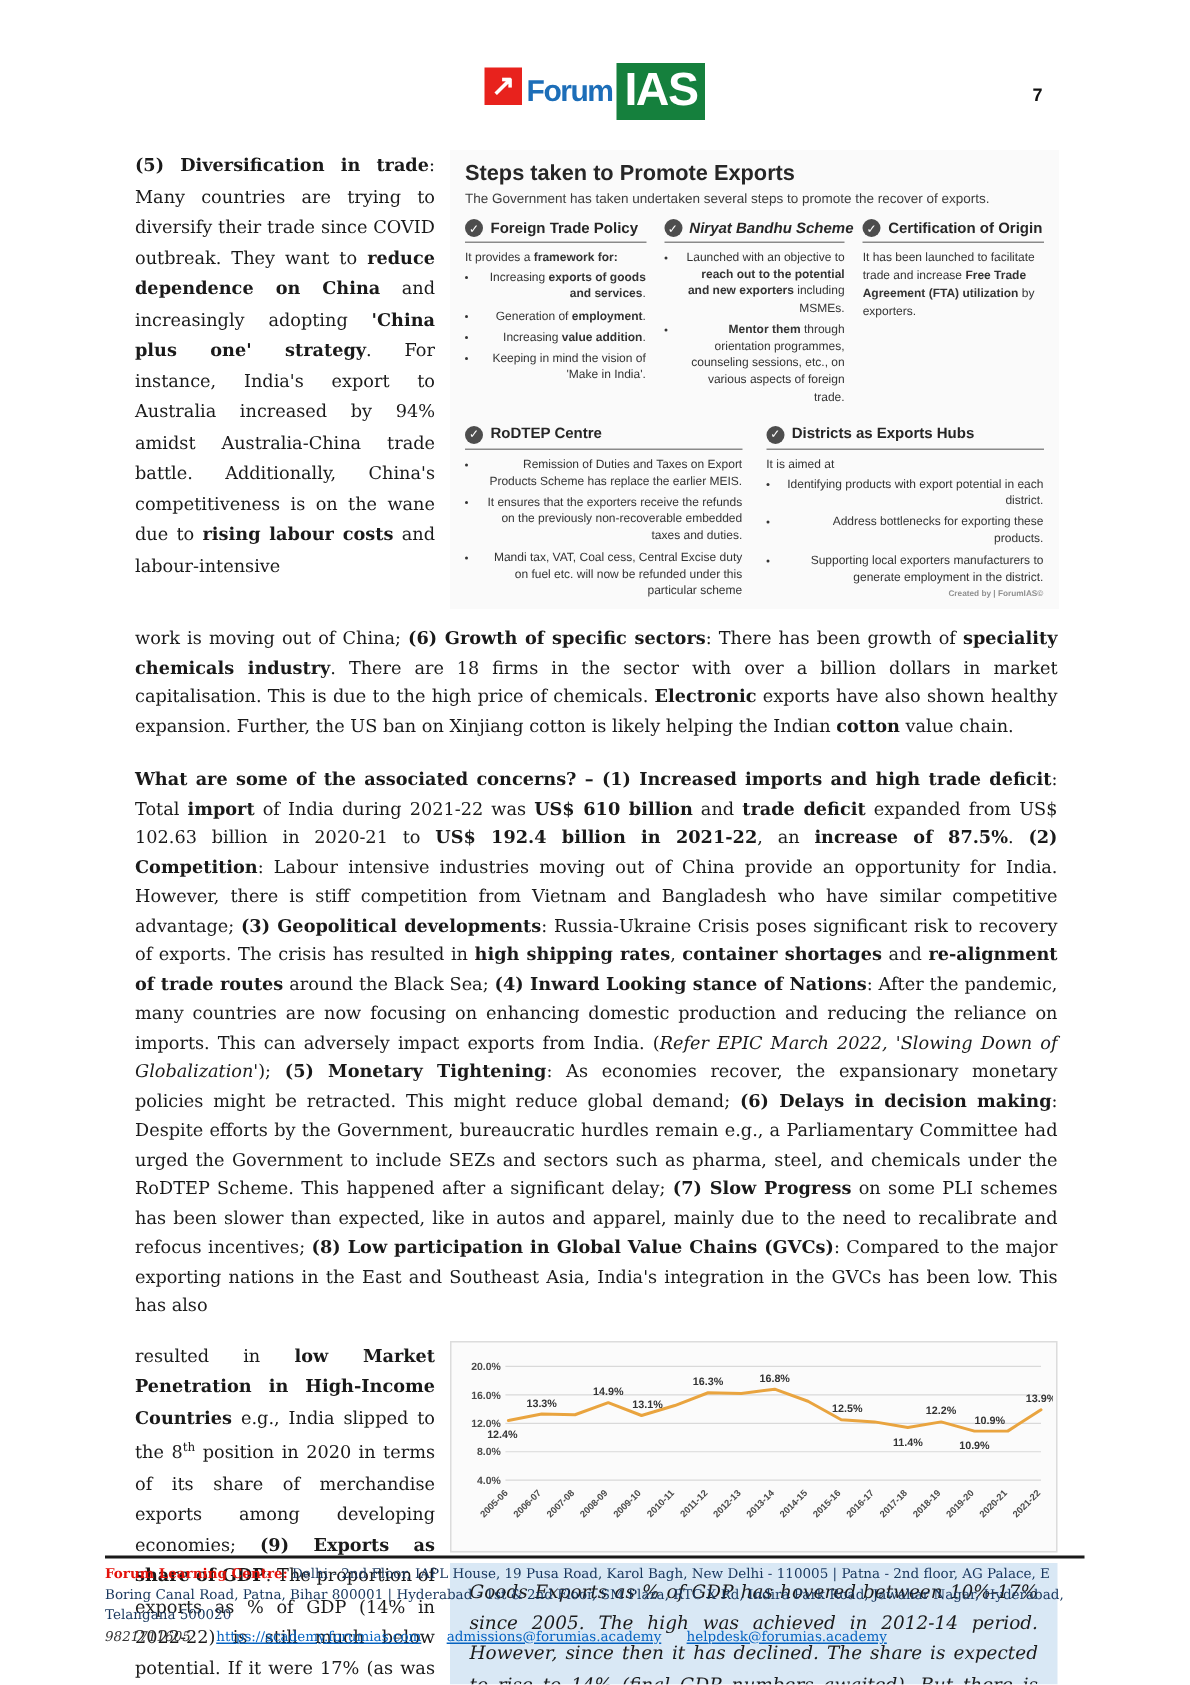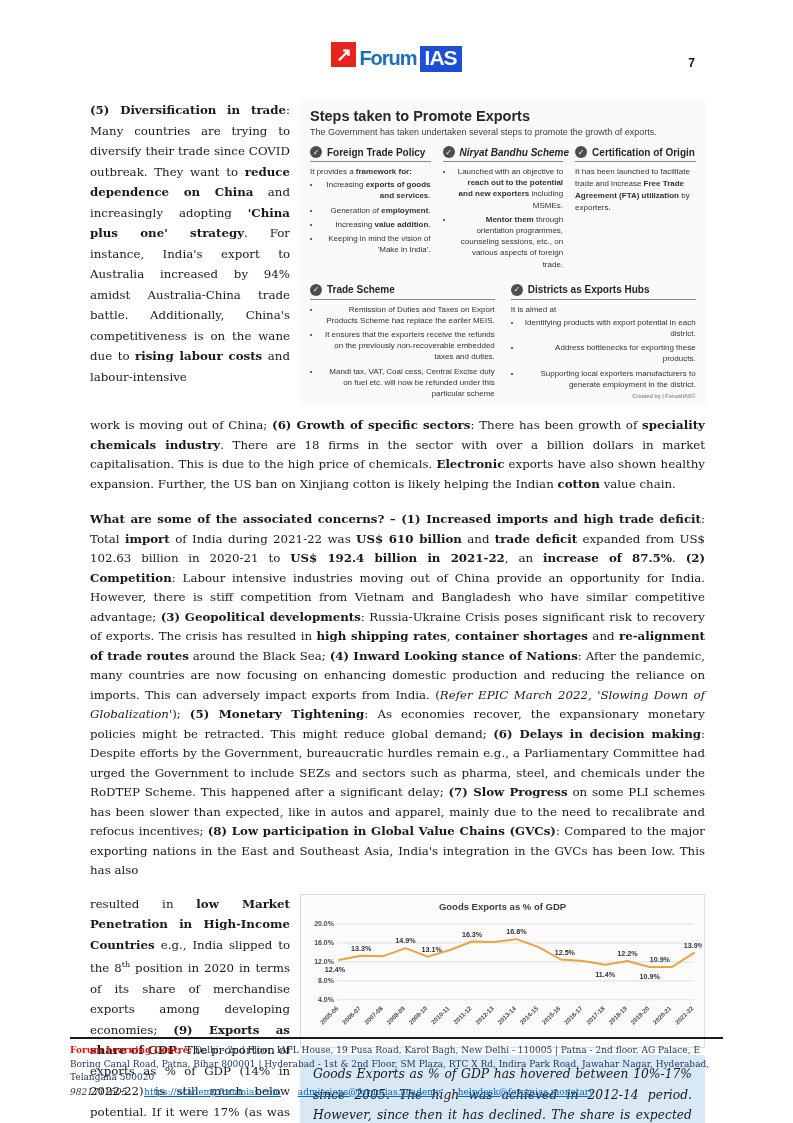--- a/index.html
+++ b/index.html
@@ -5,21 +5,21 @@
   html,body{margin:0;padding:0;background:#ffffff;}
   .page{position:relative;width:793px;height:1123px;margin:0 auto;background:#fff;overflow:hidden;
         font-family:"DejaVu Serif",serif;color:#1a1a1a;}
   
   .header{position:relative;padding-top:42px;text-align:center;height:52px;}
   .logo{display:inline-flex;align-items:center;gap:3px;}
   .logo-arrow-box{display:inline-flex;align-items:center;justify-content:center;width:25px;height:25px;
         background:#e8221d;color:#fff;font-family:"Liberation Sans",sans-serif;font-weight:bold;font-size:19px;
         margin-bottom:8px;}
   .logo-forum{color:#1d6eb8;font-family:"Liberation Sans",sans-serif;font-weight:bold;font-size:20px;letter-spacing:-1px;}
-  .logo-ias{background:#1d4ed8;color:#fff;font-family:"Liberation Sans",sans-serif;font-weight:bold;font-size:21px;
+  .logo-ias{background:#15803d;color:#fff;font-family:"Liberation Sans",sans-serif;font-weight:bold;font-size:31px;
         padding:0 5px 2px 5px;letter-spacing:-1px;}
   .page-number{position:absolute;right:98px;top:56px;font-family:"Liberation Sans",sans-serif;
         font-weight:bold;font-size:12px;color:#111;}
   
   .content{margin:6px 88px 0 90px;}
   .row{display:flex;}
   .row1{gap:10px;margin-bottom:10px;}
   .col-text{width:200px;flex:0 0 200px;font-size:11.8px;line-height:20.5px;text-align:justify;}
   .body-par{margin:0 0 13px 0;font-size:11.8px;line-height:19.5px;text-align:justify;}
   .body-par + .body-par{margin-top:16px;}
@@ -77,21 +77,21 @@
     <div class="page-number">7</div>
   </div>
 
   <div class="content">
 
     <div class="row row1">
       <div class="col-text"><b>(5) Diversification in trade</b><span>: Many countries are trying to diversify their trade since COVID outbreak. They want to </span><b>reduce dependence on China</b><span> and increasingly adopting </span><b>'China plus one' strategy</b><span>. For instance, India's export to Australia increased by 94% amidst Australia-China trade battle. Additionally, China's competitiveness is on the wane due to </span><b>rising labour costs</b><span> and labour-intensive</span></div>
 
       <div class="infographic">
         <div class="ig-title">Steps taken to Promote Exports</div>
-        <div class="ig-subtitle">The Government has taken undertaken several steps to promote the growth of exports.</div>
+        <div class="ig-subtitle">The Government has taken undertaken several steps to promote the recover of exports.</div>
 
         <div class="ig-grid3">
           <div class="ig-card">
             <div class="ig-card-head">
               <span class="check-icon">✓</span>
               <span class="ig-card-title">Foreign Trade Policy</span>
             </div>
             <div class="ig-intro"><span>It provides a </span><b>framework for:</b></div>
             <ul class="ig-list">
               <li><span>Increasing </span><b>exports of goods and services</b><span>.</span></li>
@@ -118,21 +118,21 @@
               <span class="ig-card-title">Certification of Origin</span>
             </div>
             <div class="ig-text"><span>It has been launched to facilitate trade and increase </span><b>Free Trade Agreement (FTA) utilization</b><span> by exporters.</span></div>
           </div>
         </div>
 
         <div class="ig-grid2">
           <div class="ig-card">
             <div class="ig-card-head">
               <span class="check-icon">✓</span>
-              <span class="ig-card-title">Trade Scheme</span>
+              <span class="ig-card-title">RoDTEP Centre</span>
             </div>
             <ul class="ig-list">
               <li><span>Remission of Duties and Taxes on Export Products Scheme has replace the earlier MEIS.</span></li>
               <li><span>It ensures that the exporters receive the refunds on the previously non-recoverable embedded taxes and duties.</span></li>
               <li><span>Mandi tax, VAT, Coal cess, Central Excise duty on fuel etc. will now be refunded under this particular scheme</span></li>
             </ul>
           </div>
 
           <div class="ig-card">
             <div class="ig-card-head">
@@ -153,21 +153,20 @@
 
     <p class="body-par"><span>work is moving out of China; </span><b>(6) Growth of specific sectors</b><span>: There has been growth of </span><b>speciality chemicals industry</b><span>. There are 18 firms in the sector with over a billion dollars in market capitalisation. This is due to the high price of chemicals. </span><b>Electronic</b><span> exports have also shown healthy expansion. Further, the US ban on Xinjiang cotton is likely helping the Indian </span><b>cotton</b><span> value chain.</span></p>
 
     <p class="body-par"><b>What are some of the associated concerns? – (1) Increased imports and high trade deficit</b><span>: Total </span><b>import</b><span> of India during 2021-22 was </span><b>US$ 610 billion</b><span> and </span><b>trade deficit</b><span> expanded from US$ 102.63 billion in 2020-21 to </span><b>US$ 192.4 billion in 2021-22</b><span>, an </span><b>increase of 87.5%</b><span>. </span><b>(2) Competition</b><span>: Labour intensive industries moving out of China provide an opportunity for India. However, there is stiff competition from Vietnam and Bangladesh who have similar competitive advantage; </span><b>(3) Geopolitical developments</b><span>: Russia-Ukraine Crisis poses significant risk to recovery of exports. The crisis has resulted in </span><b>high shipping rates</b><span>, </span><b>container shortages</b><span> and </span><b>re-alignment of trade routes</b><span> around the Black Sea; </span><b>(4) Inward Looking stance of Nations</b><span>: After the pandemic, many countries are now focusing on enhancing domestic production and reducing the reliance on imports. This can adversely impact exports from India. (</span><i>Refer EPIC March 2022, 'Slowing Down of Globalization'</i><span>); </span><b>(5) Monetary Tightening</b><span>: As economies recover, the expansionary monetary policies might be retracted. This might reduce global demand; </span><b>(6) Delays in decision making</b><span>: Despite efforts by the Government, bureaucratic hurdles remain e.g., a Parliamentary Committee had urged the Government to include SEZs and sectors such as pharma, steel, and chemicals under the RoDTEP Scheme. This happened after a significant delay; </span><b>(7) Slow Progress</b><span> on some PLI schemes has been slower than expected, like in autos and apparel, mainly due to the need to recalibrate and refocus incentives; </span><b>(8) Low participation in Global Value Chains (GVCs)</b><span>: Compared to the major exporting nations in the East and Southeast Asia, India's integration in the GVCs has been low. This has also</span></p>
 
     <div class="row row2">
       <div class="col-text2"><span>resulted in </span><b>low Market Penetration in High-Income Countries</b><span> e.g., India slipped to the 8</span><sup>th</sup><span> position in 2020 in terms of its share of merchandise exports among developing economies; </span><b>(9) Exports as share of GDP</b><span>: The proportion of exports as % of GDP (14% in 2022-22) is still much below potential. If it were 17% (as was in 2012-13), exports in 2021-22 would have</span></div>
 
       <div class="chart-col">
         <div class="chart-card">
-          <div class="chart-title">Goods Exports as % of GDP</div>
           <div id="chart-host"><svg viewBox="0 0 400 132" width="100%">
                 <line x1="34" x2="392" y1="12" y2="12" stroke="#d9d9d9" stroke-width="0.8"></line>
                 <text x="31" y="14.5" text-anchor="end" font-family="Liberation Sans, sans-serif" font-size="7" font-weight="bold" fill="#4a4a4a">20.0%</text>
                 <line x1="34" x2="392" y1="31" y2="31" stroke="#d9d9d9" stroke-width="0.8"></line>
                 <text x="31" y="33.5" text-anchor="end" font-family="Liberation Sans, sans-serif" font-size="7" font-weight="bold" fill="#4a4a4a">16.0%</text>
                 <line x1="34" x2="392" y1="50" y2="50" stroke="#d9d9d9" stroke-width="0.8"></line>
                 <text x="31" y="52.5" text-anchor="end" font-family="Liberation Sans, sans-serif" font-size="7" font-weight="bold" fill="#4a4a4a">12.0%</text>
                 <line x1="34" x2="392" y1="69" y2="69" stroke="#d9d9d9" stroke-width="0.8"></line>
                 <text x="31" y="71.5" text-anchor="end" font-family="Liberation Sans, sans-serif" font-size="7" font-weight="bold" fill="#4a4a4a">8.0%</text>
                 <line x1="34" x2="392" y1="88" y2="88" stroke="#d9d9d9" stroke-width="0.8"></line>
@@ -212,17 +211,17 @@
 
   <div class="footer">
     <div class="footer-text">
       <span class="footer-label">Forum Learning Centre:</span>
       <span class="footer-address">Delhi - 2nd Floor, IAPL House, 19 Pusa Road, Karol Bagh, New Delhi - 110005 | Patna - 2nd floor, AG Palace, E Boring Canal Road, Patna, Bihar 800001 | Hyderabad - 1st &amp; 2nd Floor, SM Plaza, RTC X Rd, Indira Park Road, Jawahar Nagar, Hyderabad, Telangana 500020</span>
     </div>
     <div class="footer-links">
       <span class="footer-phone">9821711605</span><span class="sep"></span>
       <a class="flink">https://academy.forumias.com</a><span class="sep"></span>
       <a class="flink">admissions@forumias.academy</a><span class="sep"></span>
-      <a class="flink">helpdesk@forumias.monetary</a>
+      <a class="flink">helpdesk@forumias.academy</a>
     </div>
   </div>
 
 </div>
 
 </body></html>

